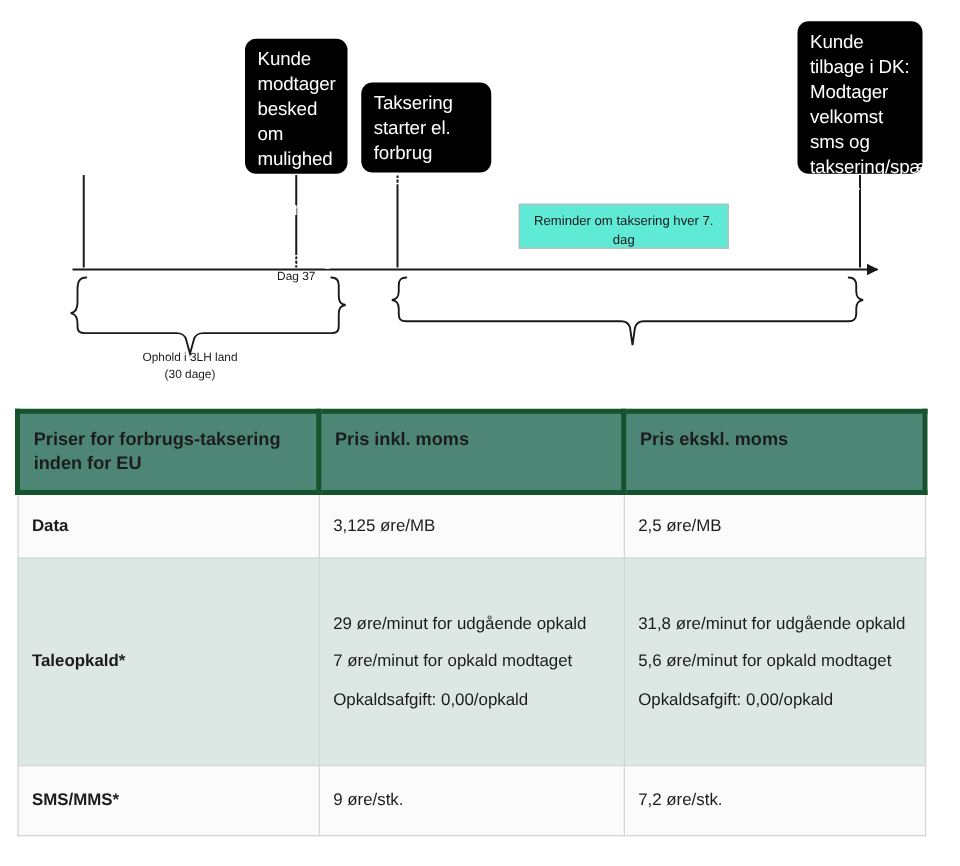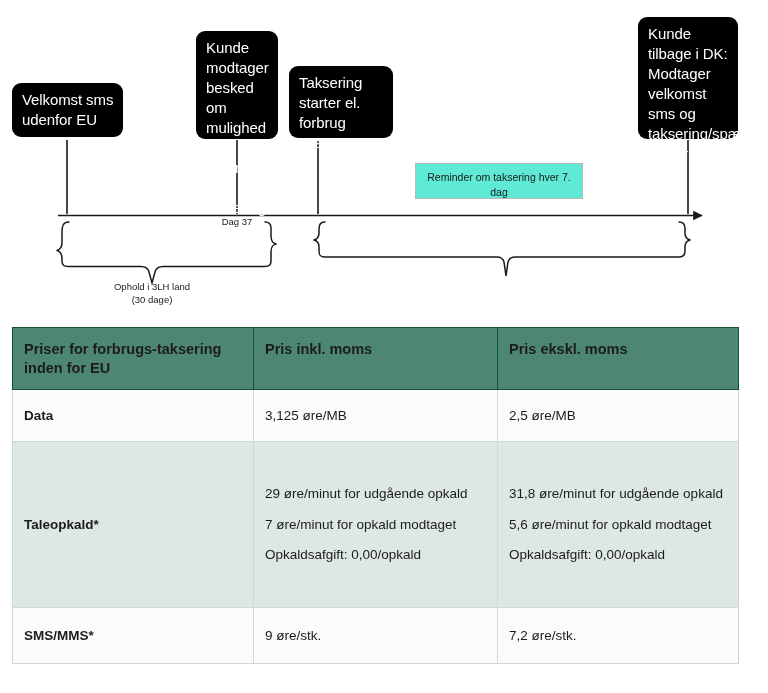--- a/index.html
+++ b/index.html
@@ -95,21 +95,21 @@
   table.price-table col.c3 { width: 241px; }
 
   table.price-table th {
     background: #4e8676;
     color: #1c1c1c;
     font-size: 14.5px;
     font-weight: bold;
     text-align: left;
     vertical-align: top;
     padding: 12px 10px 12px 11px;
-    border: 1px solid #14532d;
+    border: 4px solid #14532d;
     line-height: 1.28;
     height: 62px;
     box-sizing: border-box;
   }
 
   table.price-table td {
     font-size: 13.5px;
     color: #1c1c1c;
     text-align: left;
     vertical-align: middle;
@@ -185,23 +185,20 @@
              C 509,258.5 511,257 515,257
              L 679,257
              C 683,257 685,255.5 685,251
              L 685,247
              C 685,242 687,240.5 690.5,240
              C 687,239.5 685,238 685,233
              L 685,228.5
              C 685,224 683,222 679,222" fill="none" stroke="#1a1a1a" stroke-width="1.5" stroke-linecap="round"></path>
   </svg>
 
-  <div class="event-box" style="left:12px; top:83px; width:111px; height:54px;">
-    <span>Velkomst sms udenfor EU</span>
-  </div>
 
   <div class="event-box" style="left:196px; top:31px; width:82px; height:108px;">
     <span>Kunde modtager besked om mulighed for spærring el. taksering</span>
   </div>
 
   <div class="event-box" style="left:289px; top:66px; width:104px; height:72px;">
     <span>Taksering starter el. forbrug spærres</span>
   </div>
 
   <div class="event-box" style="left:638px; top:17px; width:100px; height:122px;">

